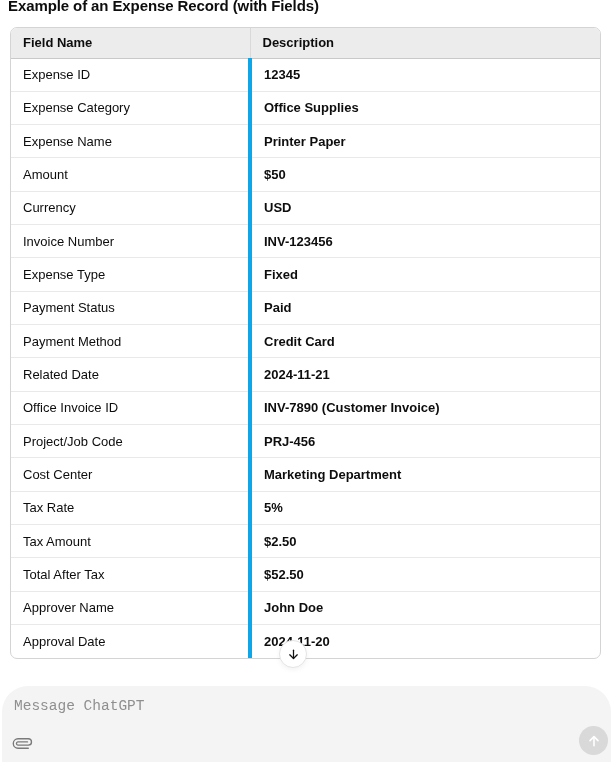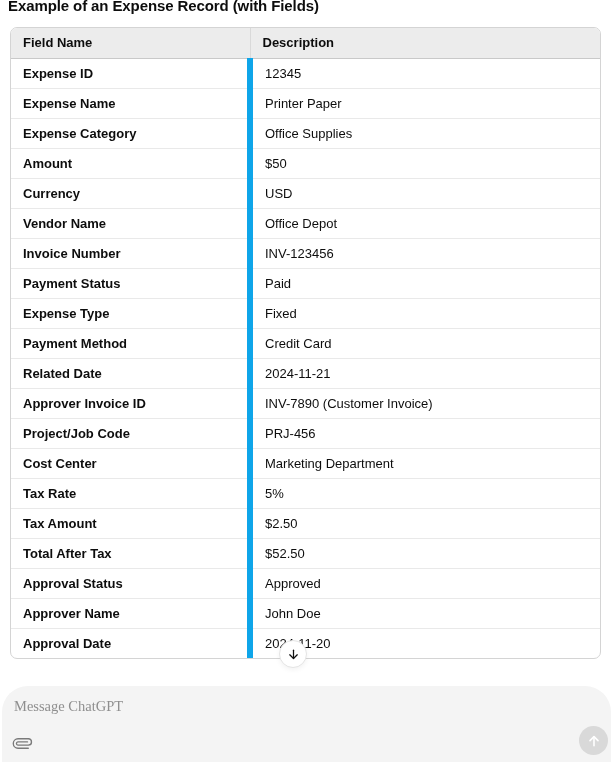--- a/index.html
+++ b/index.html
@@ -33,27 +33,27 @@
   col.c1 { width: 239px; }
   th {
     background: #ececec;
     font-size: 13px; font-weight: 700; text-align: left;
     padding: 0 8px 0 12px; height: 30px;
     border-bottom: 1px solid #c9c9c9;
     color: #0d0d0d;
   }
   th:first-child { border-right: 1px solid #d9d9d9; }
   td {
-    font-size: 13px; font-weight: 400;
+    font-size: 13px; font-weight: 700;
     padding: 0 8px 0 12px; height: 26.5px;
     border-bottom: 1px solid #e9e9e9;
     white-space: nowrap; overflow: hidden;
     vertical-align: middle;
   }
-  td:first-child { font-weight: 700; border-right: 6px solid #0ea5e9; }
+  td:first-child { font-weight: 400; border-right: 4px solid #0ea5e9; }
   tbody tr:last-child td { border-bottom: none; }
 
   
   .scroll-btn {
     position: absolute; left: 279px; top: 640px;
     width: 28px; height: 28px; border-radius: 50%;
     background: #ffffff; border: 1px solid #e4e4e4;
     box-shadow: 0 2px 5px rgba(0,0,0,0.05);
     display: flex; align-items: center; justify-content: center;
     padding: 0; cursor: pointer;
@@ -62,21 +62,21 @@
   
   .composer {
     position: absolute; left: 2px; top: 686px;
     width: 609px; height: 100px;
     background: #f4f4f4; border-radius: 26px;
   }
   .msg-input {
     position: absolute; left: 12px; top: 11px;
     width: 560px; height: 22px;
     background: transparent; border: none; outline: none; resize: none;
-    padding: 0; font-family: Liberation Serif, serif;
+    padding: 0; font-family: Liberation Mono, monospace;
     font-size: 14.5px; color: #8b5cf6; line-height: 18px;
   }
   .msg-input::placeholder { color: #8f8f8f; opacity: 1; }
   .attach-btn {
     position: absolute; left: 5px; top: 42px;
     width: 30px; height: 30px;
     background: transparent; border: none; padding: 0; cursor: pointer;
     display: flex; align-items: center; justify-content: center;
   }
   .attach-btn svg { transform: rotate(45deg); }
@@ -106,73 +106,69 @@
           <th>Description</th>
         </tr>
       </thead>
       <tbody>
   <tr>
     <td>Expense ID</td>
     <td>12345</td>
   </tr>
 
   <tr>
+    <td>Expense Category</td>
+    <td>Office Supplies</td>
+  </tr>
+
+  <tr>
     <td>Expense Name</td>
     <td>Printer Paper</td>
   </tr>
 
   <tr>
-    <td>Expense Category</td>
-    <td>Office Supplies</td>
-  </tr>
-
-  <tr>
     <td>Amount</td>
     <td>$50</td>
   </tr>
 
   <tr>
     <td>Currency</td>
     <td>USD</td>
   </tr>
 
 
-  <tr>
-    <td>Vendor Name</td>
-    <td>Office Depot</td>
-  </tr>
 
   <tr>
     <td>Invoice Number</td>
     <td>INV-123456</td>
   </tr>
 
 
   <tr>
+    <td>Expense Type</td>
+    <td>Fixed</td>
+  </tr>
+
+  <tr>
     <td>Payment Status</td>
     <td>Paid</td>
   </tr>
 
   <tr>
-    <td>Expense Type</td>
-    <td>Fixed</td>
-  </tr>
-
-  <tr>
     <td>Payment Method</td>
     <td>Credit Card</td>
   </tr>
 
   <tr>
     <td>Related Date</td>
     <td>2024-11-21</td>
   </tr>
 
   <tr>
-    <td>Approver Invoice ID</td>
+    <td>Office Invoice ID</td>
     <td>INV-7890 (Customer Invoice)</td>
   </tr>
 
   <tr>
     <td>Project/Job Code</td>
     <td>PRJ-456</td>
   </tr>
 
   <tr>
     <td>Cost Center</td>
@@ -187,24 +183,20 @@
   <tr>
     <td>Tax Amount</td>
     <td>$2.50</td>
   </tr>
 
   <tr>
     <td>Total After Tax</td>
     <td>$52.50</td>
   </tr>
 
-  <tr>
-    <td>Approval Status</td>
-    <td>Approved</td>
-  </tr>
 
   <tr>
     <td>Approver Name</td>
     <td>John Doe</td>
   </tr>
 
   <tr>
     <td>Approval Date</td>
     <td>2024-11-20</td>
   </tr>

